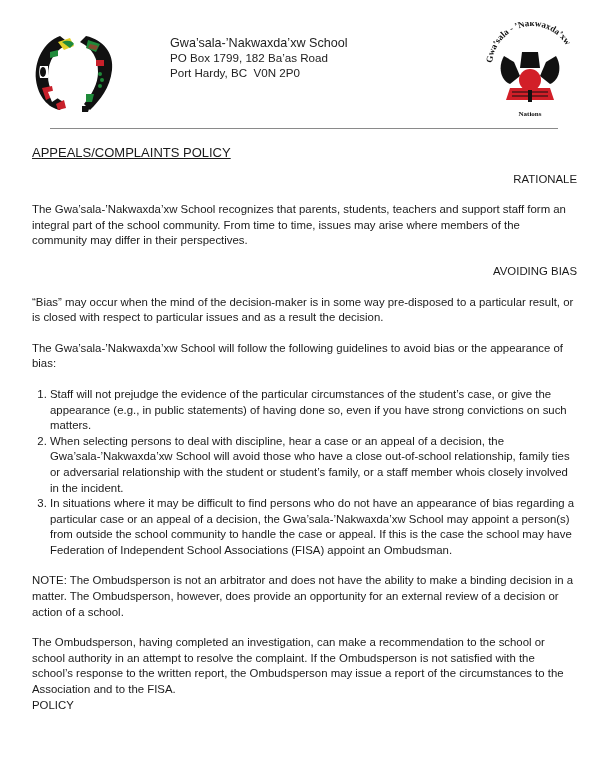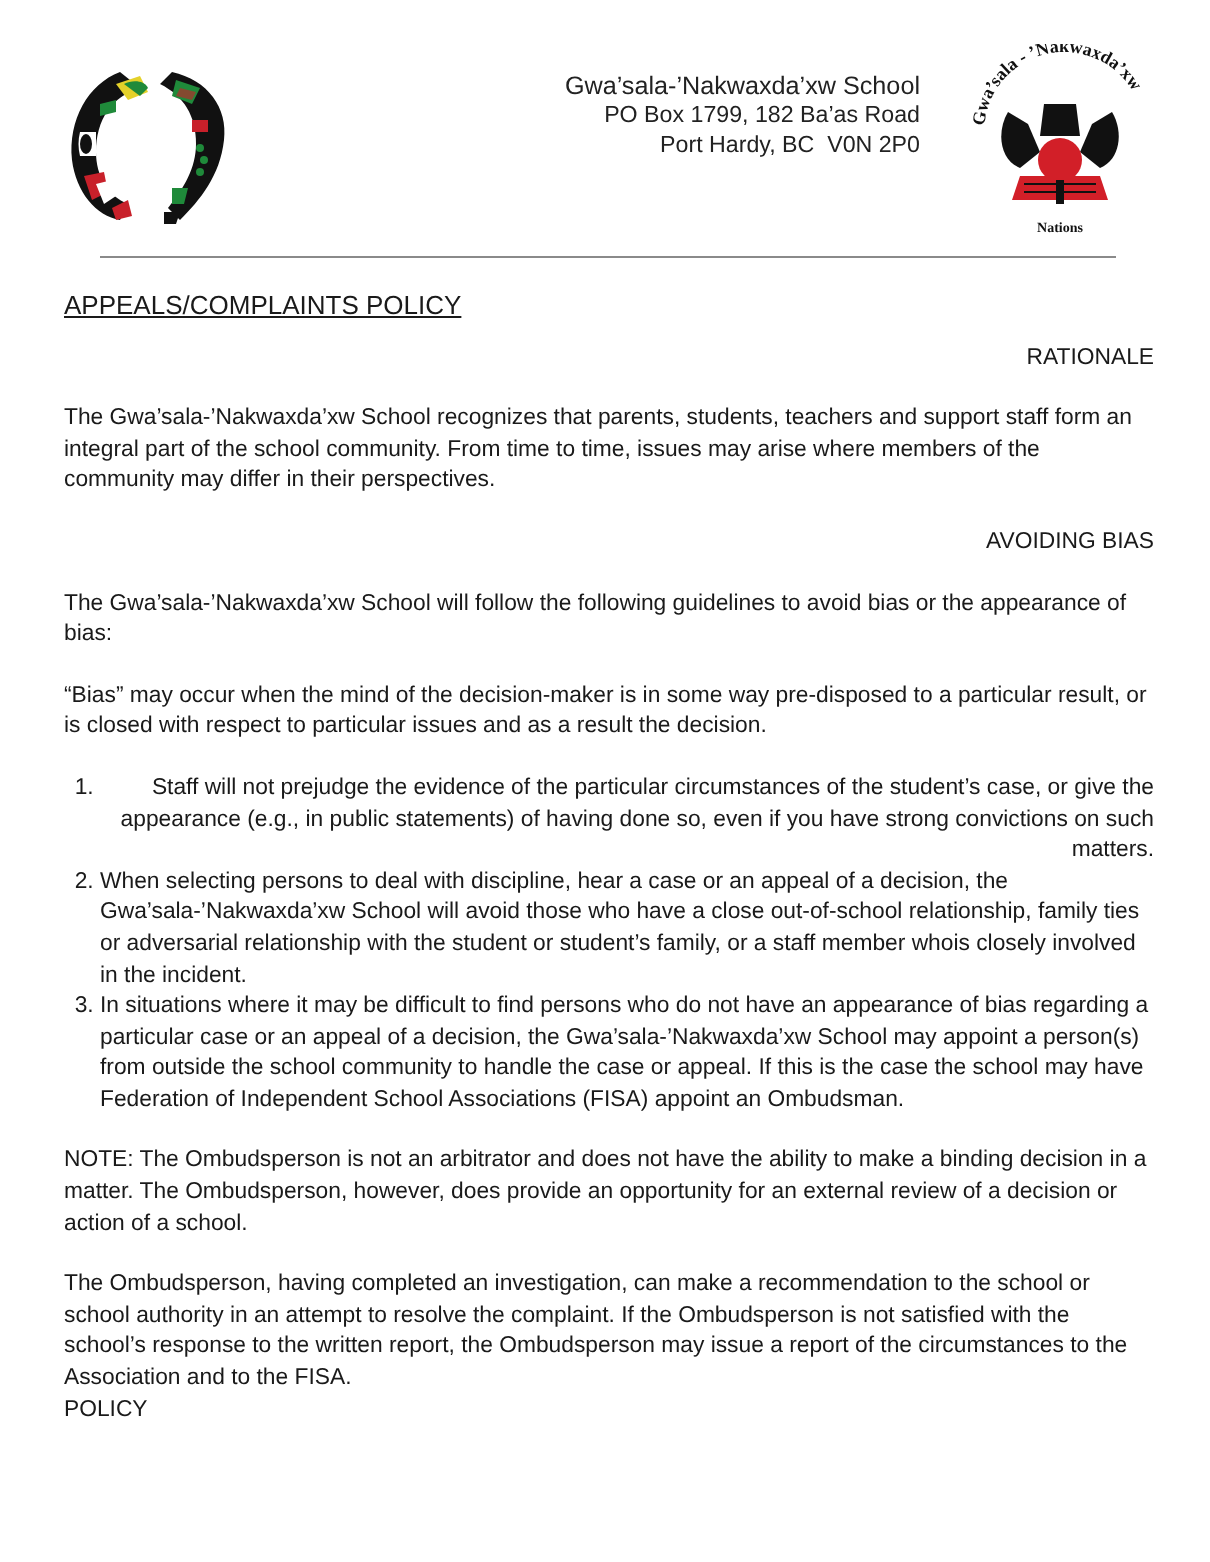--- a/index.html
+++ b/index.html
@@ -1,21 +1,21 @@
 <!DOCTYPE html>
 <html><head>
 <meta charset="utf-8">
 <style>
   html, body { margin: 0; padding: 0; background: #ffffff; }
   body { width: 605px; height: 781px; position: relative; overflow: hidden;
          font-family: "Liberation Sans", sans-serif; color: #1a1a1a; }
   .header { position: absolute; left: 0; top: 0; width: 605px; height: 130px; }
   .logo-left { position: absolute; left: 30px; top: 30px; width: 92px; height: 84px; }
   .logo-right { position: absolute; left: 480px; top: 22px; width: 100px; height: 100px; }
-  .school-info { position: absolute; left: 170px; top: 36px; width: 290px; text-align: right;
+  .school-info { position: absolute; left: 170px; top: 36px; width: 290px; text-align: left;
                  font-size: 11.6px; line-height: 14.7px; color: #222; }
   .school-info .name { font-size: 12.6px; line-height: 15px; }
   .rule { position: absolute; left: 50px; top: 128px; width: 508px; height: 0;
           border-top: 1px solid #8a8a8a; }
   .doc { position: absolute; left: 32px; top: 145px; width: 545px; font-size: 11.4px;
          line-height: 15.6px; }
   .title { text-align: left; text-decoration: underline; font-size: 13px; margin: 0 0 11px 0; }
   .heading { margin: 0 0 15px 0; text-align: right; }
   p { margin: 0 0 15px 0; }
   ol { margin: 0 0 15px 0; padding-left: 18px; }
@@ -75,25 +75,25 @@
   <div class="rule"></div>
 </div>
 
 <div class="doc">
   <div class="title">APPEALS/COMPLAINTS POLICY</div>
 
   <div class="heading">RATIONALE</div>
   <p>The Gwa’sala-’Nakwaxda’xw School recognizes that parents, students, teachers and support staff form an integral part of the school community. From time to time, issues may arise where members of the community may differ in their perspectives.</p>
 
   <div class="heading">AVOIDING BIAS</div>
+  <p>“Bias” may occur when the mind of the decision-maker is in some way pre-disposed to a particular result, or is closed with respect to particular issues and as a result the decision.</p>
   <p>The Gwa’sala-’Nakwaxda’xw School will follow the following guidelines to avoid bias or the appearance of bias:</p>
-  <p>“Bias” may occur when the mind of the decision-maker is in some way pre-disposed to a particular result, or is closed with respect to particular issues and as a result the decision.</p>
 
   <ol>
-    <li style="white-space:pre-wrap;text-align:right;">Staff will not prejudge the evidence of the particular circumstances of the student’s case, or give the   appearance (e.g., in public statements) of having done so, even if you have strong convictions on such matters.</li>
+    <li style="white-space:pre-wrap;">Staff will not prejudge the evidence of the particular circumstances of the student’s case, or give the   appearance (e.g., in public statements) of having done so, even if you have strong convictions on such matters.</li>
     <li>When selecting persons to deal with discipline, hear a case or an appeal of a decision, the Gwa’sala-’Nakwaxda’xw School will avoid those who have a close out-of-school relationship, family ties or adversarial relationship with the student or student’s family, or a staff member whois closely involved in the incident.</li>
     <li>In situations where it may be difficult to find persons who do not have an appearance of bias regarding a particular case or an appeal of a decision, the Gwa’sala-’Nakwaxda’xw School may appoint a person(s) from outside the school community to handle the case or appeal. If this is the case the school may have Federation of Independent School Associations (FISA) appoint an Ombudsman.</li>
   </ol>
 
   <p>NOTE: The Ombudsperson is not an arbitrator and does not have the ability to make a binding decision in a matter. The Ombudsperson, however, does provide an opportunity for an external review of a decision or action of a school.</p>
   <p class="tight">The Ombudsperson, having completed an investigation, can make a recommendation to the school or school authority in an attempt to resolve the complaint. If the Ombudsperson is not satisfied with the school’s response to the written report, the Ombudsperson may issue a report of the circumstances to the Association and to the FISA.</p>
   <div>POLICY</div>
 </div>
 
 </body></html>

